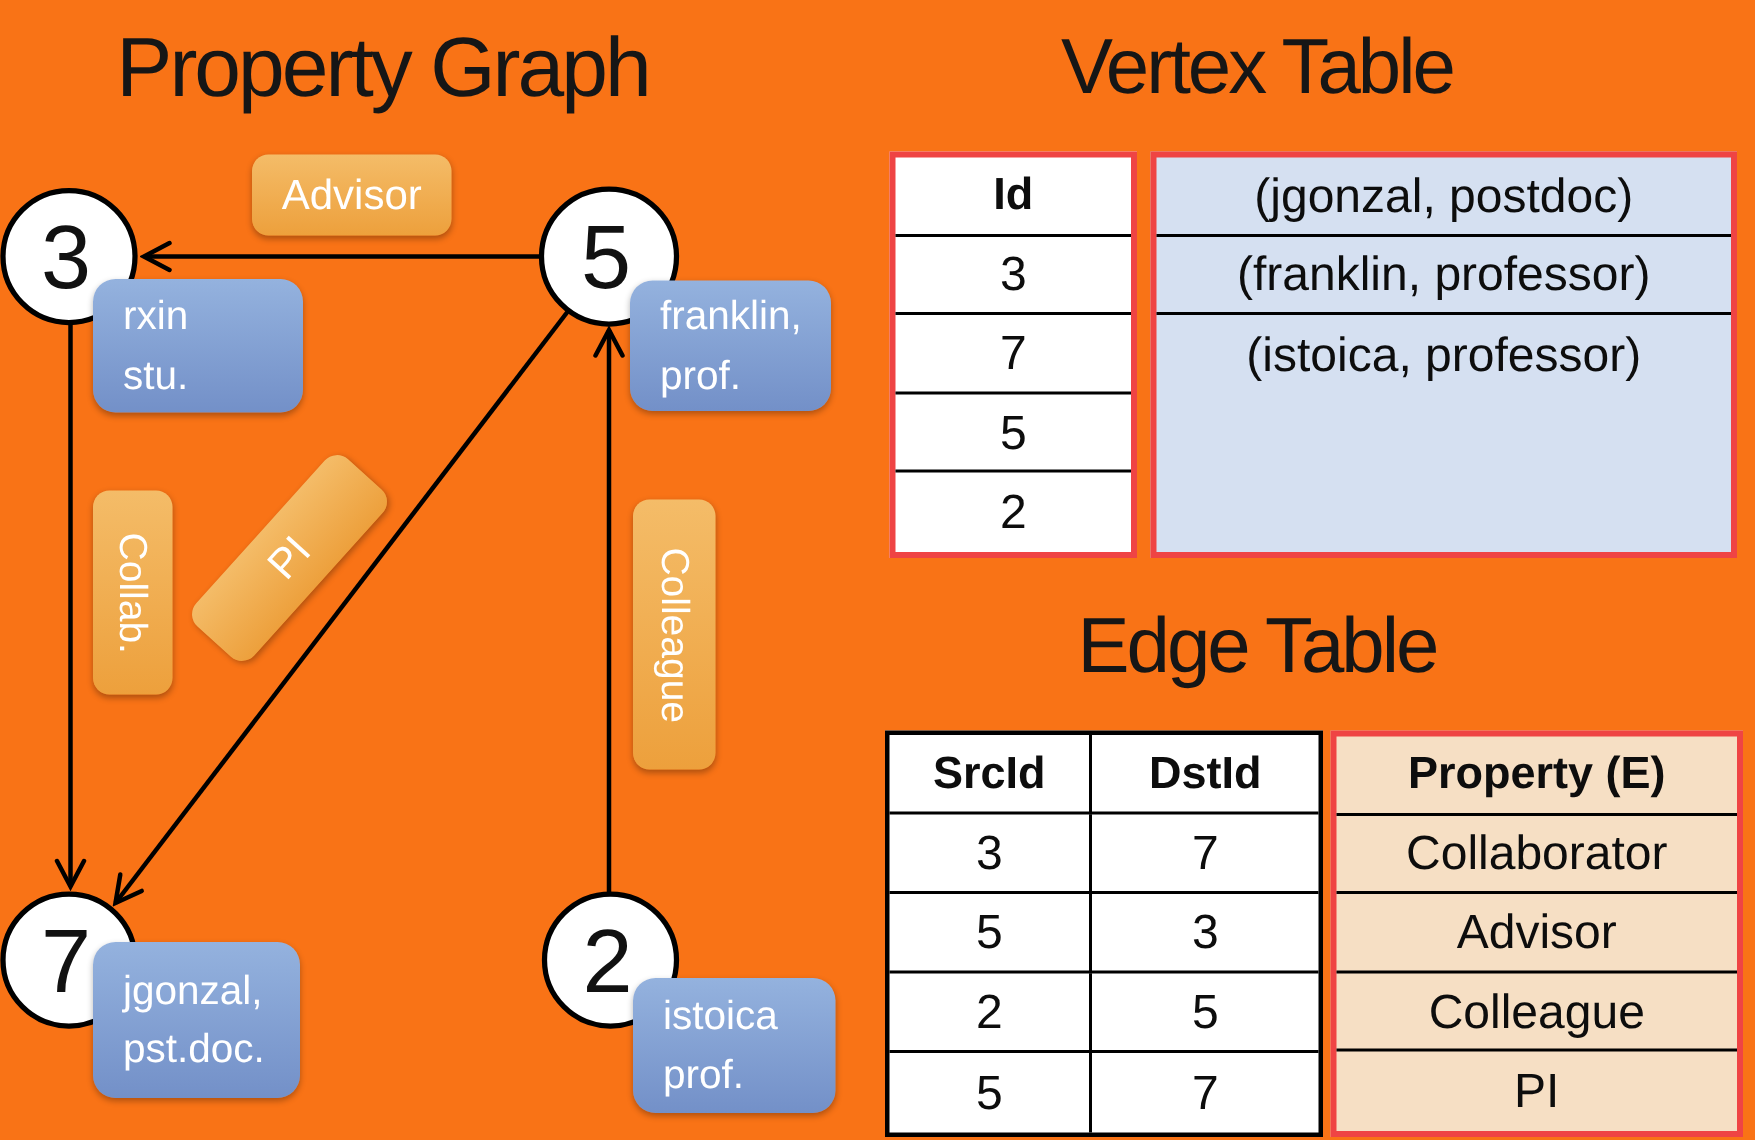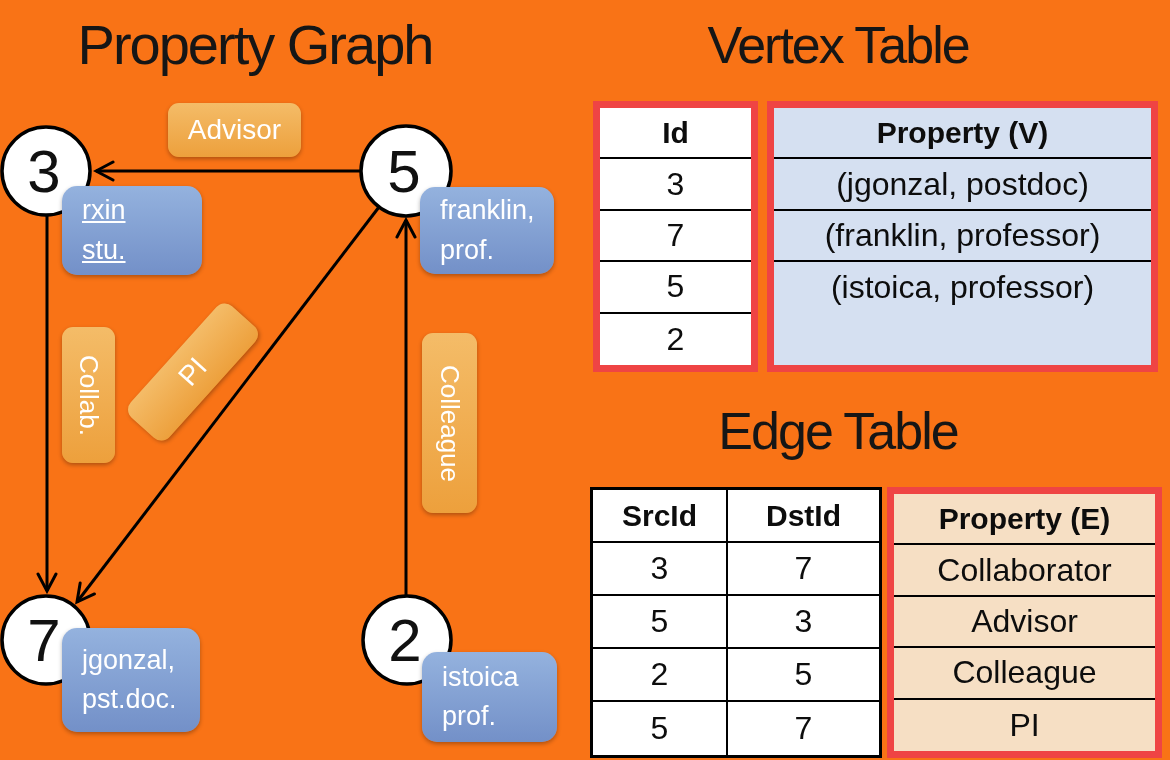--- a/index.html
+++ b/index.html
@@ -26,21 +26,21 @@
   .lbl {
     position:absolute; display:flex; align-items:center; justify-content:center;
     color:#fff; border-radius:11px; box-shadow:0 2px 4px rgba(0,0,0,.3);
   }
   .lbl.orange { background:linear-gradient(180deg, var(--edge-label-gradient-top), var(--edge-label-gradient-bottom)); }
   .lbl.blue   { background:linear-gradient(180deg, var(--vertex-label-gradient-top), var(--vertex-label-gradient-bottom)); border-radius:15px; justify-content:flex-start; }
   .lbl.blue .two-line { padding-left:20px; font-size:27px; line-height:1.45; }
   .lbl.orange .etext { font-size:28px; letter-spacing:0; }
   .rot90 { transform:rotate(90deg); white-space:nowrap; font-size:26px; }
 
-  .tbl { position:absolute; display:grid; grid-template-rows:repeat(5,1fr); border:7px solid #ef4444; background:#fff; }
+  .tbl { position:absolute; display:grid; grid-template-rows:repeat(5,1fr); border:4px solid #ef4444; background:#fff; }
   .tbl .row {
     display:flex; align-items:center; justify-content:center;
     border-bottom:2px solid #000; font-size:32px; color:#0d0d0d; white-space:nowrap;
   }
   .tbl .row:last-child { border-bottom:none; }
   .tbl .row.hdr { font-weight:700; font-size:30px; }
   .tbl.bluefill  { background:var(--vertex-table-fill); }
   .tbl.orangefill{ background:var(--edge-table-fill); }
 
   .tbl2 { position:absolute; display:grid; grid-template-columns:133px 1fr; grid-template-rows:repeat(5,1fr); border:3px solid #000; background:#fff; }
@@ -93,21 +93,21 @@
   </div>
 
   <div class="lbl orange" style="left:118px; top:346px; width:150px; height:52px; transform:rotate(-48deg);">
     <span class="etext">PI</span>
   </div>
 
   <div class="lbl orange" style="left:422px; top:333px; width:55px; height:180px;">
     <span class="rot90">Colleague</span>
   </div>
 
-  <div class="lbl blue" style="left:62px; top:186px; width:140px; height:89px;text-decoration:underline;">
+  <div class="lbl blue" style="left:62px; top:186px; width:140px; height:89px;">
     <div class="two-line">
       <div>rxin</div>
       <div>stu.</div>
     </div>
   </div>
 
   <div class="lbl blue" style="left:420px; top:187px; width:134px; height:87px;">
     <div class="two-line">
       <div>franklin,</div>
       <div>prof.</div>
@@ -130,21 +130,20 @@
 
   <div class="tbl" style="left:593px; top:101px; width:165px; height:271px;">
     <div class="row hdr">Id</div>
     <div class="row">3</div>
     <div class="row">7</div>
     <div class="row">5</div>
     <div class="row">2</div>
   </div>
 
   <div class="tbl bluefill" style="left:767px; top:101px; width:391px; height:271px;">
-    <div class="row hdr">Property (V)</div>
     <div class="row">(jgonzal, postdoc)</div>
     <div class="row">(franklin, professor)</div>
     <div class="row">(istoica, professor)</div>
   </div>
 
   <div class="tbl2" style="left:590px; top:487px; width:292px; height:271px;">
     <div class="c hdr">SrcId</div>
     <div class="c hdr rcol">DstId</div>
 
     <div class="c">3</div>

